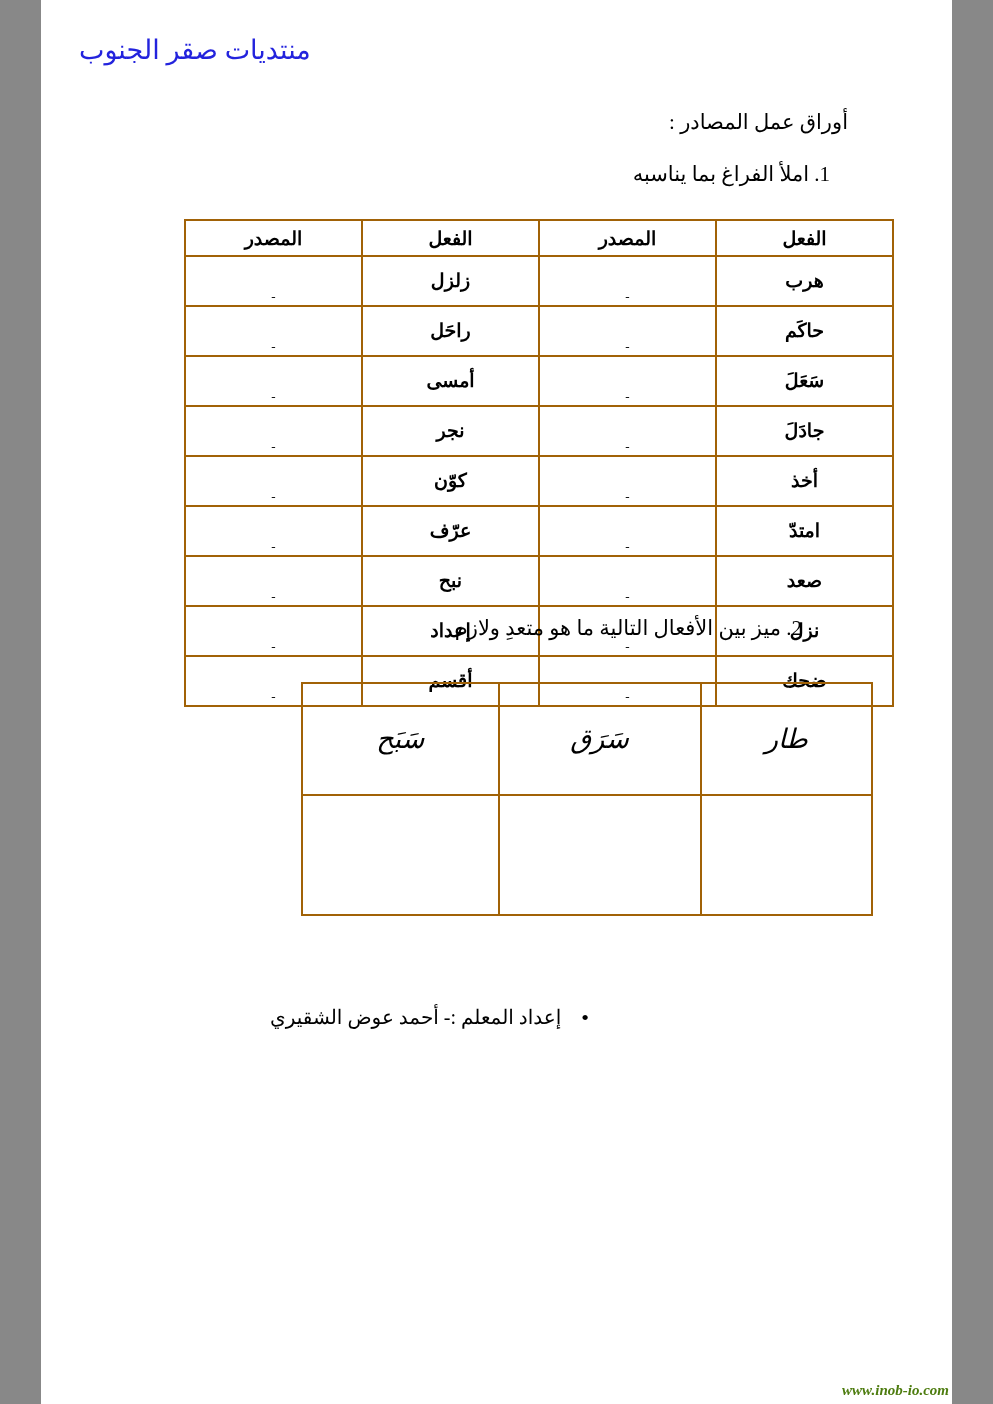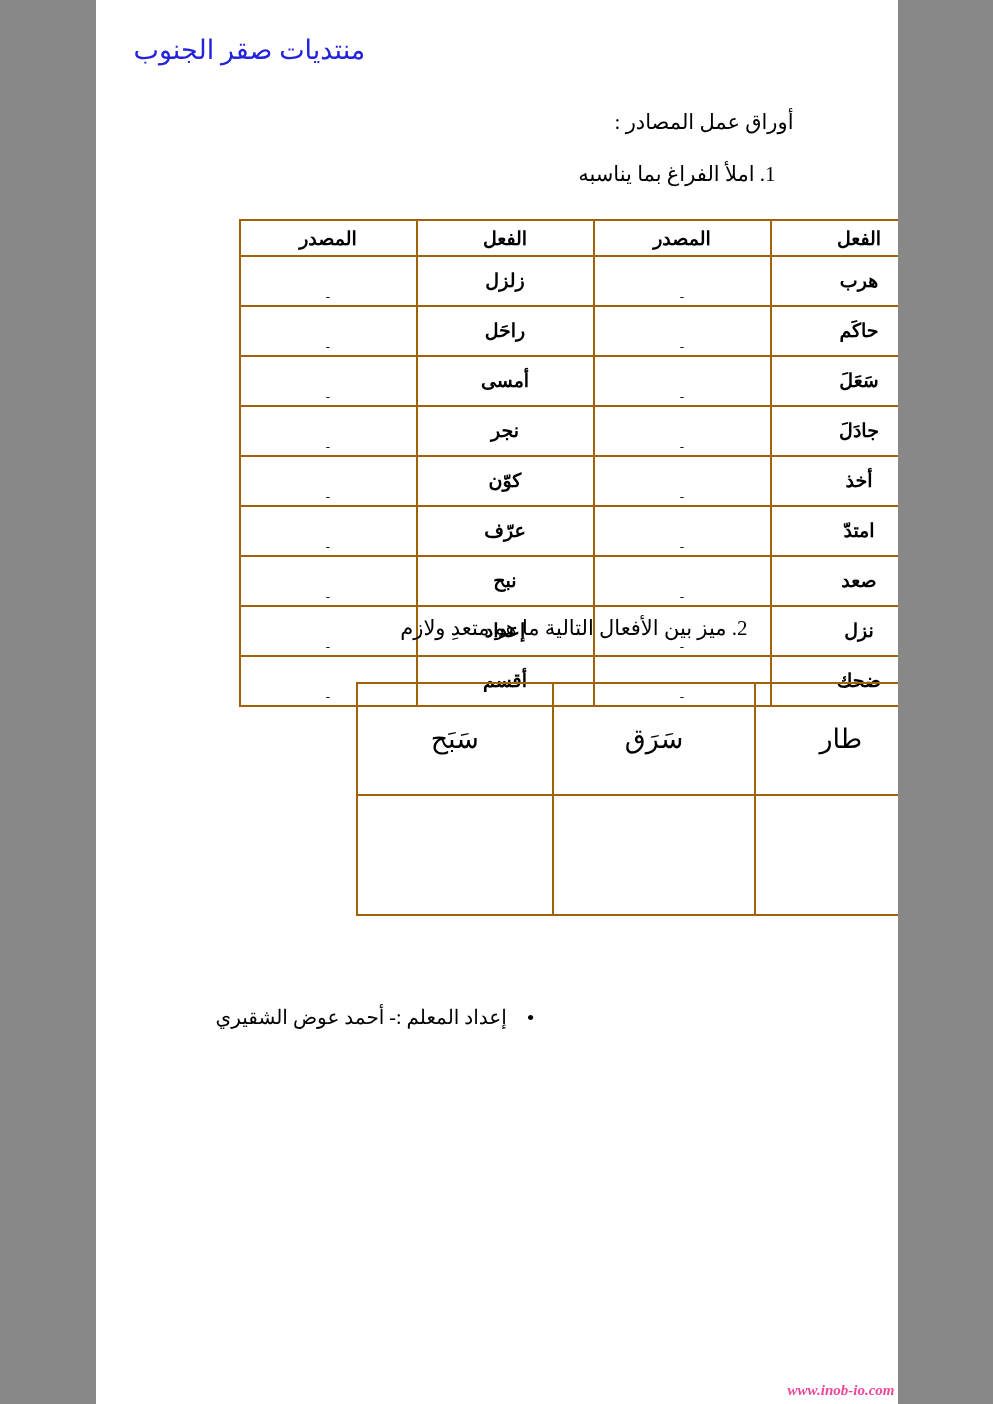--- a/index.html
+++ b/index.html
@@ -1,19 +1,19 @@
 <!DOCTYPE html>
 <html lang="ar"><head>
 <meta charset="utf-8">
 <style>
   html,body{margin:0;padding:0;}
   body{background:#888;}
   .page{
     position:relative;
-    width:802px;height:1404px;
+    width:911px;height:1404px;
     background:#ffffff;
     margin:0 auto;
     overflow:hidden;
     font-family:"Liberation Serif","DejaVu Serif",serif;
     color:#000;
   }
   .forum-title{
     position:absolute;left:38px;top:34px;
     font-size:27px;color:#2323dd;
     direction:rtl;white-space:nowrap;
@@ -47,39 +47,39 @@
   .t1 td.blank{
     text-align:center;vertical-align:bottom;
     font-size:13px;line-height:10px;padding-bottom:3px;
   }
 
   .t2{
     position:absolute;left:260px;top:682px;
     width:572px;table-layout:fixed;
   }
   .t2 td{text-align:center;}
-  .t2 .r1 td{height:108px;font-size:27px;vertical-align:middle;}
+  .t2 .r1 td{height:108px;font-size:27px;vertical-align:middle;font-style:italic;}
   .t2 .r2 td{height:116px;}
   .t2 .c0{width:30%;margin-top:6px;}
   .t2 .c1{width:35.5%;}
   .t2 .c2{width:34.5%;}
 
   .footer-line{
     position:absolute;right:363px;top:1005px;
     direction:rtl;white-space:nowrap;
     font-size:20px;font-weight:normal;
   }
   .footer-line .bullet{
     font-size:22px;margin-left:20px;vertical-align:-1px;
   }
   .watermark{
     position:absolute;right:3px;bottom:5px;
     font-size:15px;font-weight:bold;font-style:italic;
     font-family:"Liberation Serif","DejaVu Serif",serif;
-    color:#ec4899;
+    color:#4d7c0f;
   }
 </style>
 </head>
 <body>
 
 <div class="page">
 
   <div class="forum-title">منتديات صقر الجنوب</div>
 
   <div class="doc-title">أوراق عمل المصادر :</div>

